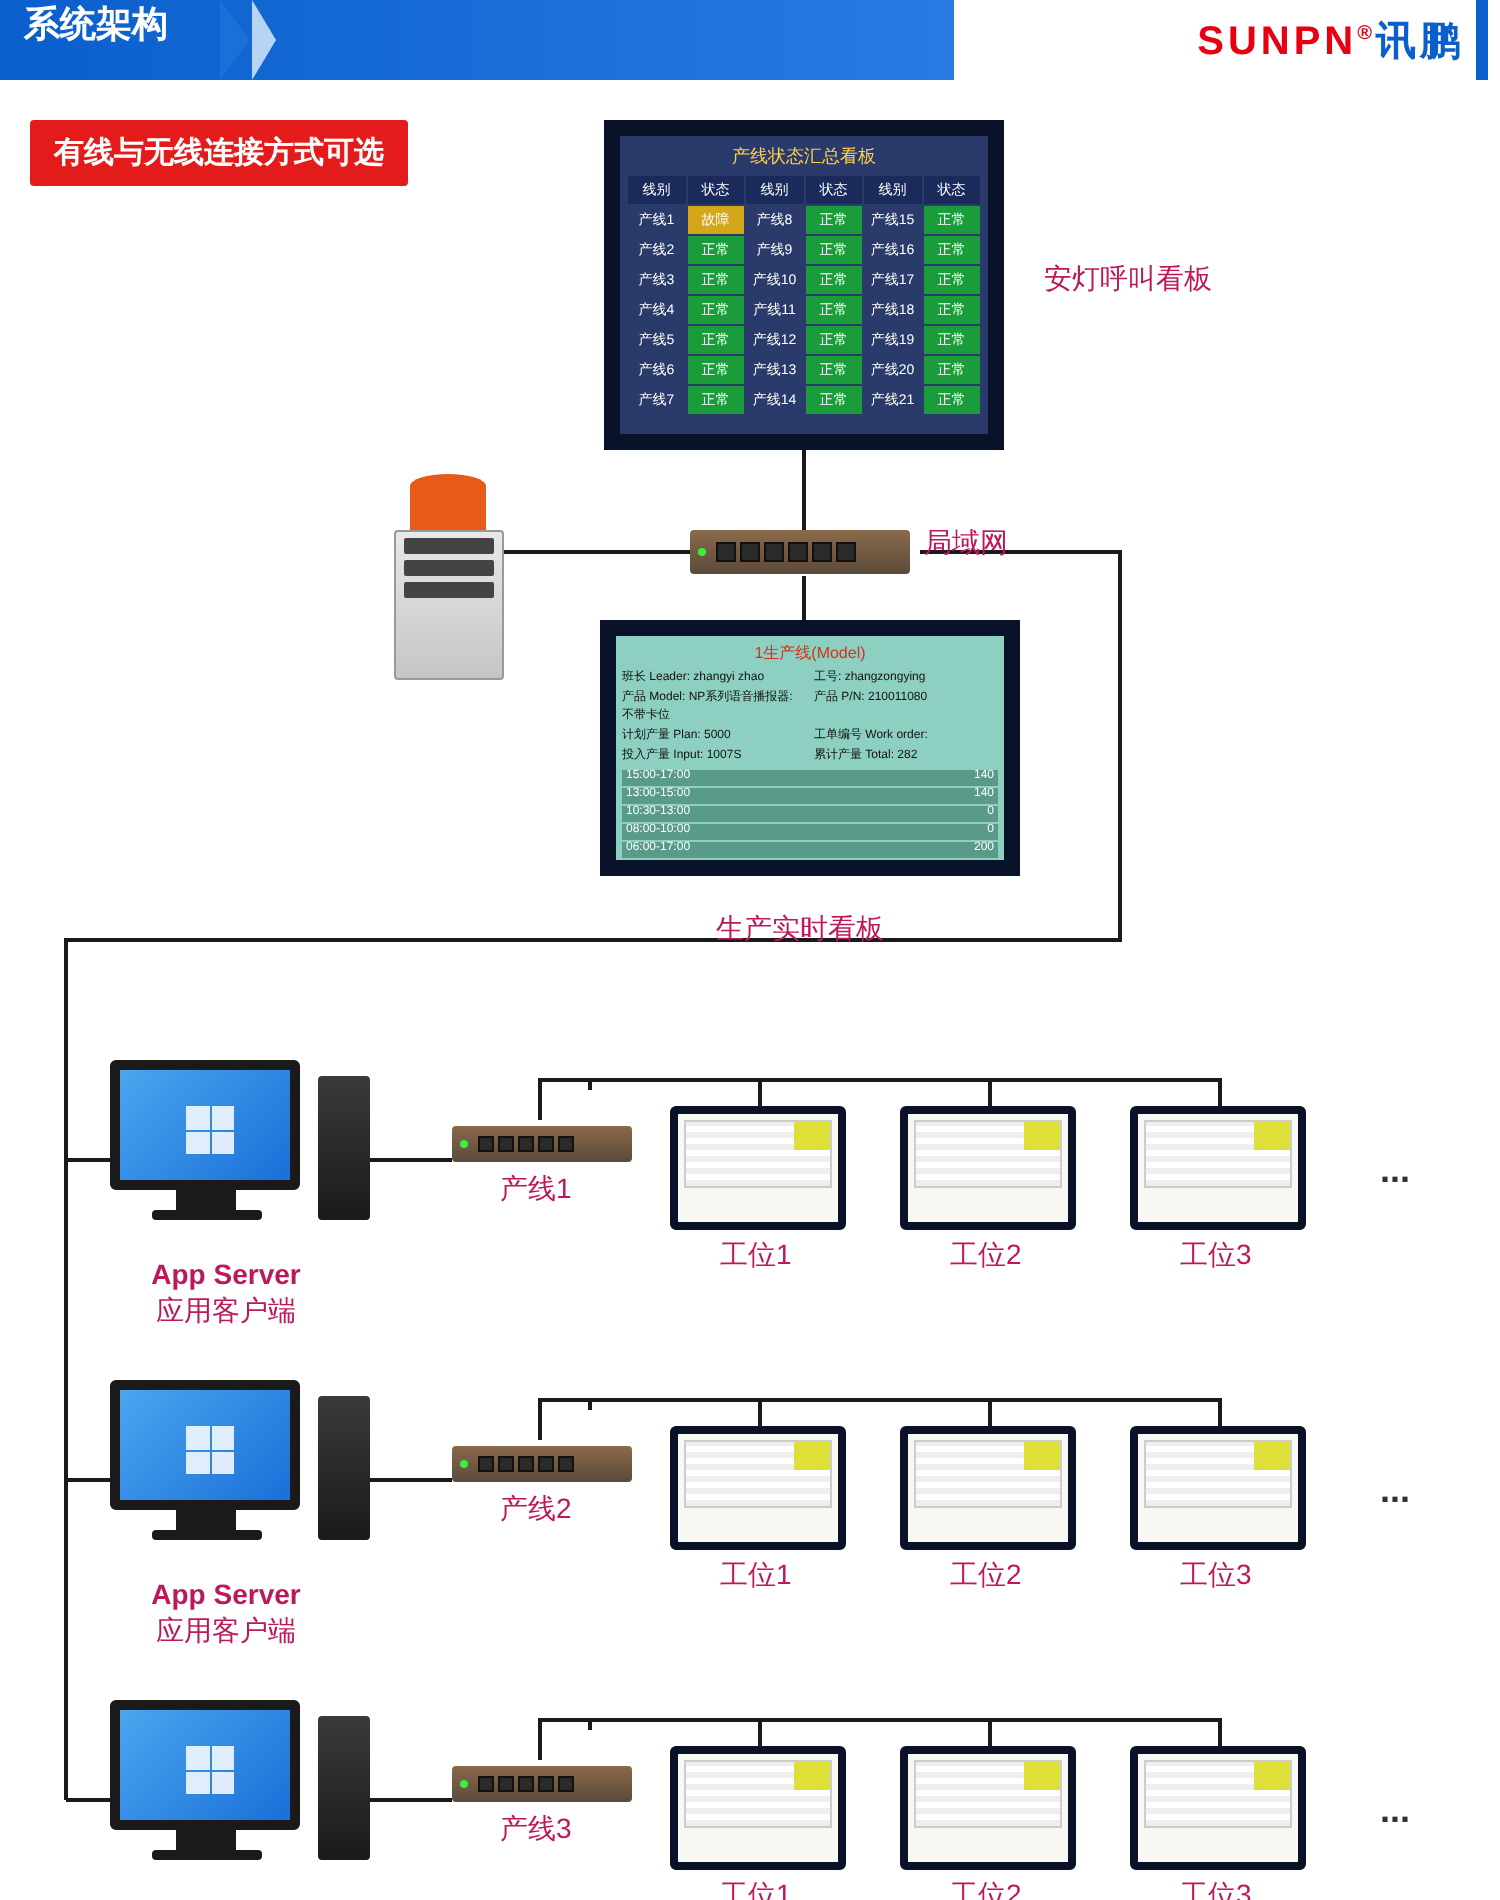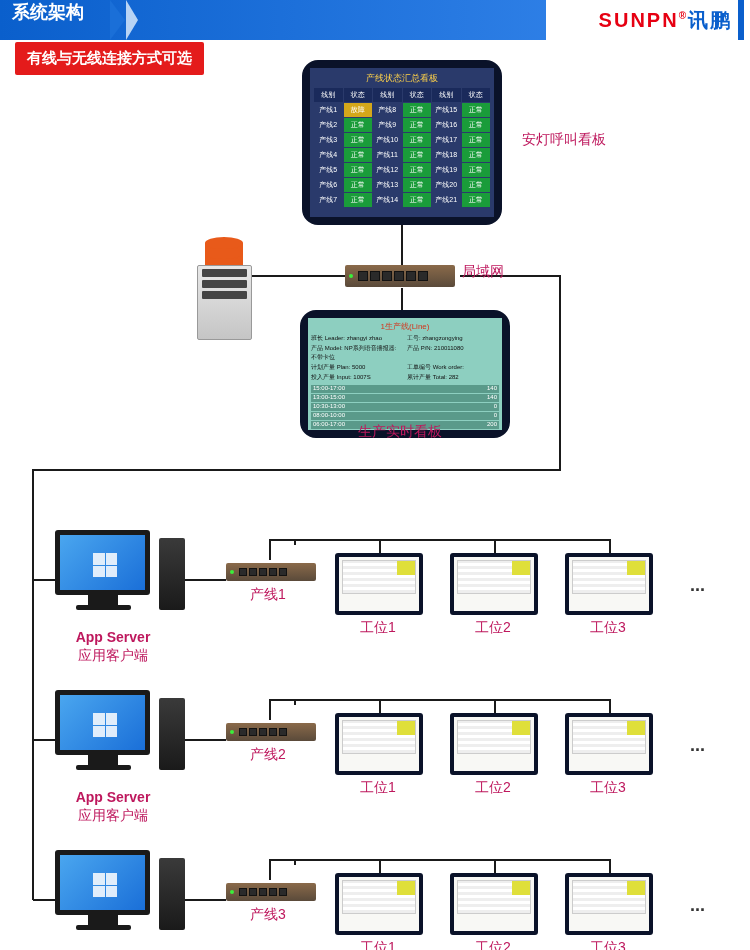--- a/index.html
+++ b/index.html
@@ -1,31 +1,31 @@
 <!DOCTYPE html>
 <html><head>
 <meta charset="utf-8">
 <style>
 *{box-sizing:border-box;margin:0;padding:0}
 body{font-family:"Microsoft YaHei",Arial,sans-serif;width:750px;height:950px;background:#fff;position:relative;overflow:hidden}
 .header{background:linear-gradient(90deg,#0a5fcc,#3a8aef);color:#fff;height:40px;display:flex;padding:0 12px;font-size:18px;font-weight:bold;position:relative}
 .header .arrow{position:absolute;left:110px;top:0;width:0;height:0;border-top:20px solid transparent;border-bottom:20px solid transparent;border-left:15px solid #1a6fd8}
 .header .arrow2{position:absolute;left:126px;top:0;width:0;height:0;border-top:20px solid transparent;border-bottom:20px solid transparent;border-left:12px solid #b8d4f5}
-.header .stripe{position:absolute;right:0;top:0;height:40px;width:204px;background:#fff;display:flex;align-items:center;justify-content:flex-end;padding-right:6px}
+.header .stripe{position:absolute;right:0;top:0;height:40px;width:273px;background:#fff;display:flex;align-items:center;justify-content:flex-end;padding-right:6px}
 .logo{font-size:20px;font-weight:bold;letter-spacing:2px}
 .logo .s{color:#e60012}
 .logo .r{color:#e60012;font-size:10px;vertical-align:super}
 .logo .c{color:#0a5fcc}
 .stripe-bar{width:6px;height:40px;background:#0a5fcc;margin-left:6px}
 .canvas{position:relative;width:750px;height:910px}
-.badge{position:absolute;background:#e41b1b;color:#fff;padding:7px 12px;font-size:15px;font-weight:bold;left:15px;top:2px;border-radius:2px}
+.badge{position:absolute;background:#e41b1b;color:#fff;padding:7px 12px;font-size:15px;font-weight:bold;left:15px;top:20px;border-radius:2px}
 .lbl{position:absolute;color:#be185d;font-size:14px;text-align:center;line-height:1.3}
 .lbl b{display:block}
 
-.mon{position:absolute;border:8px solid #0a1229;border-radius:16px;background:#fff}
+.mon{position:absolute;border:8px solid #0a1229;border-radius:0;background:#fff}
 
 .status-board{background:#2a3a6b;width:100%;height:100%;padding:4px}
 .status-title{color:#ffd24a;text-align:center;font-size:9px;margin-bottom:3px}
 .status-grid{display:grid;grid-template-columns:repeat(6,1fr);gap:1px;font-size:7px}
 .status-grid div{padding:2px 3px;text-align:center;color:#fff}
 .status-grid .hd{background:#1a2a5b;color:#fff}
 .status-grid .ln{color:#fff}
 .status-grid .ok{background:#1a9c3a;color:#fff}
 .status-grid .warn{background:#d4a71a;color:#fff}
 
@@ -187,21 +187,21 @@
     </div>
     <div class="srv-body">
         <div class="srv-slot"></div>
         <div class="srv-slot"></div>
         <div class="srv-slot"></div>
       </div>
   </div>
 
   <div class="mon" style="left:300px;top:270px;width:210px;height:128px">
     <div class="prod-board">
-      <div class="prod-title">1生产线(Line)</div>
+      <div class="prod-title">1生产线(Model)</div>
       <div class="prod-info" id="pi">
           <div>班长 Leader: zhangyi zhao</div>
           <div>工号: zhangzongying</div>
           <div>产品 Model: NP系列语音播报器: 不带卡位</div>
           <div>产品 P/N: 210011080</div>
           <div>计划产量 Plan: 5000</div>
           <div>工单编号 Work order:</div>
           <div>投入产量 Input: 1007S</div>
           <div>累计产量 Total: 282</div>
         </div>
@@ -222,21 +222,21 @@
             <span>08:00-10:00</span>
             <span>0</span>
           </div>
           <div>
             <span>06:00-17:00</span>
             <span>200</span>
           </div>
         </div>
     </div>
   </div>
-  <div class="lbl" style="left:358px;top:382px">生产实时看板</div>
+  <div class="lbl" style="left:358px;top:415px">生产实时看板</div>
 
   <div id="lines-container">
       <div class="pc" style="left: 55px; top: 490px;">
         <div class="pc-mon">
           <div class="pc-win">
             <div></div>
             <div></div>
             <div></div>
             <div></div>
           </div>

